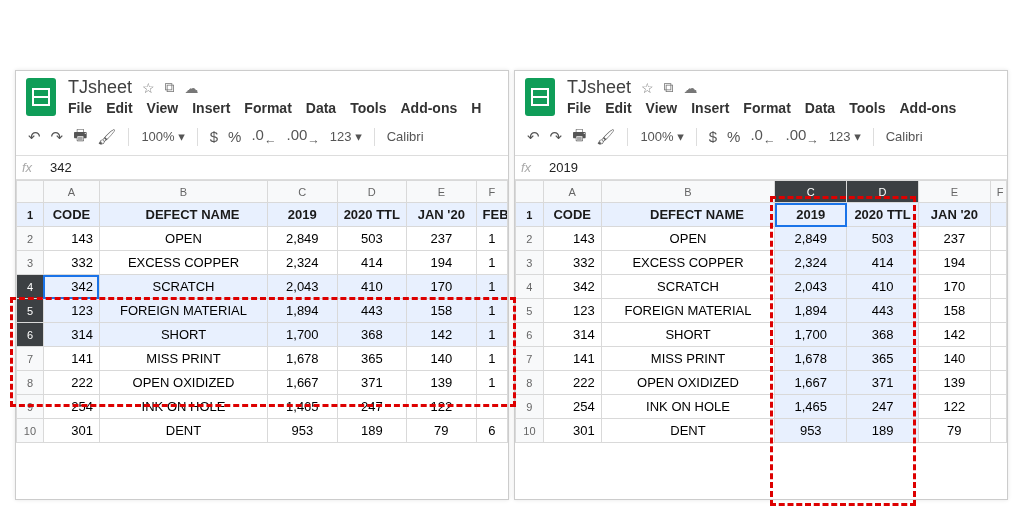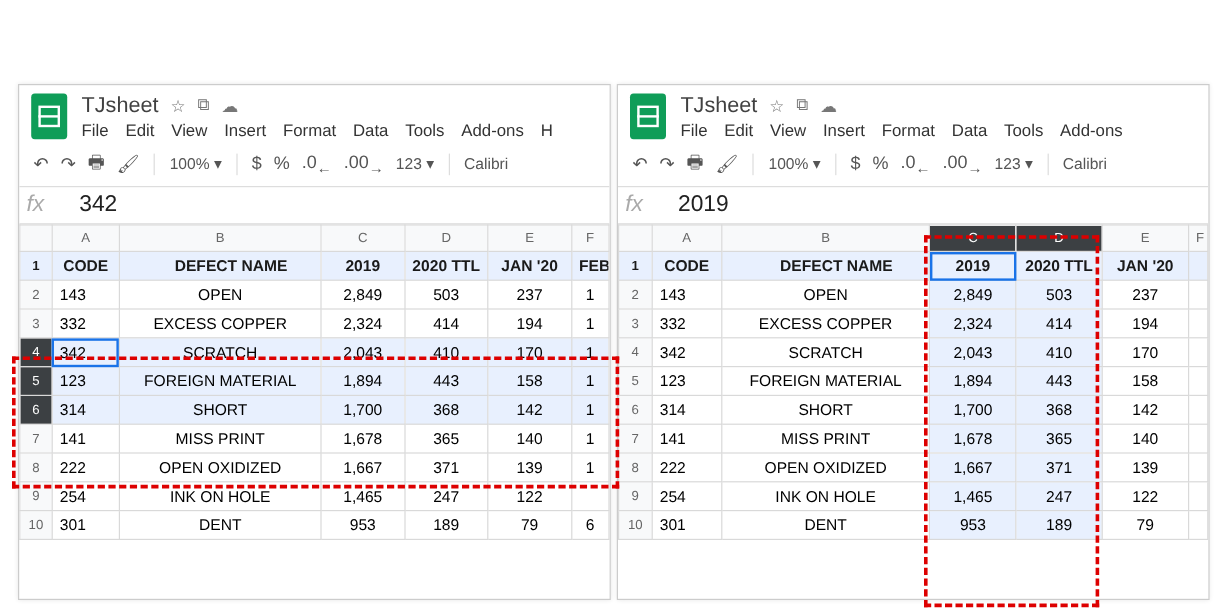--- a/index.html
+++ b/index.html
@@ -47,40 +47,40 @@
     position: absolute;
     left: 6px; right: 6px; top: 50%;
     height: 2px; background: #fff;
     margin-top:-1px;
   }
   .title-area { display: flex; flex-direction: column; }
   .title-row { display: flex; align-items: center; gap: 10px; text-align: right; }
   .doc-title { font-size: 18px; color: #414141; }
   .title-icon { color: #777; font-size: 14px; }
   .menu-row { display: flex; gap: 14px; font-size: 14px; color: #333; margin-top: 2px; }
-  .menu-row span { cursor: pointer; }
+  .menu-row span { cursor: pointer; font-weight: bold; }
   .toolbar {
     display: flex;
     align-items: center;
     gap: 10px;
     padding: 6px 12px;
     border-bottom: 1px solid #ddd;
     font-size: 13px;
     color: #555;
   }
   .tb-icon { cursor: pointer; font-size: 15px; color: #555; }
   .tb-sep { width: 1px; height: 18px; background: #ddd; margin: 0 2px; }
   .formula-bar {
     display: flex;
     align-items: center;
-    font-size: 19px;
+    font-size: 13px;
     color: #888;
     border-bottom: 1px solid #ddd;
     padding: 4px 6px;
-    gap: 24px;
+    gap: 8px;
     font-style: italic;
   }
   .fx-icon { font-style: italic; width: 20px; color: #aaa; }
   .fb-val { color: #222; font-style: normal; }
   .grid-wrap { position: relative; }
   table {
     border-collapse: collapse;
     font-size: 13px;
     width: 100%;
     table-layout: fixed;
@@ -99,21 +99,21 @@
     text-align: center;
     font-weight: normal;
     font-size: 11px;
   }
   td.rownum { width: 24px; }
   th.corner { background: #f8f9fa; width: 24px; border:1px solid #d9d9d9;}
   .hdr-row td { background: #e8f0fe; font-weight: bold; text-align: center; color: #1a1a1a; }
   .hdr-row td.defname { text-align: center; padding-left: 24px; }
   td.defname { text-align: center; }
   td.num { text-align: center; }
-  td.code { text-align: left; }
+  td.code { text-align: right; }
   
   .rowsel td.rownum { background: #3c4043; color: #fff; }
   .rowsel td { background: #e8f0fe; }
   .active-cell { outline: 2px solid #1a73e8; outline-offset: -2px; }
   
   .colsel-h { background: #3c4043 !important; color: #fff !important; }
   .colsel { background: #e8f0fe !important; }
   .colsel.active-cell { outline: 2px solid #1a73e8; outline-offset: -2px; }
   
   .dash-box {

